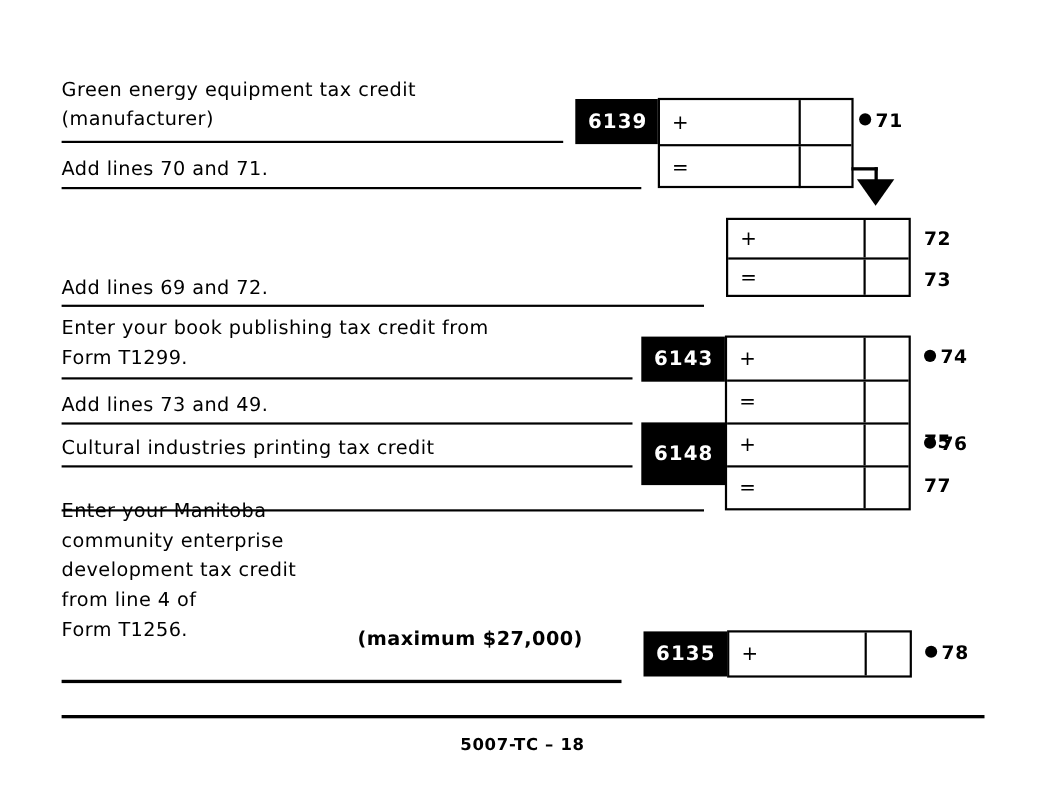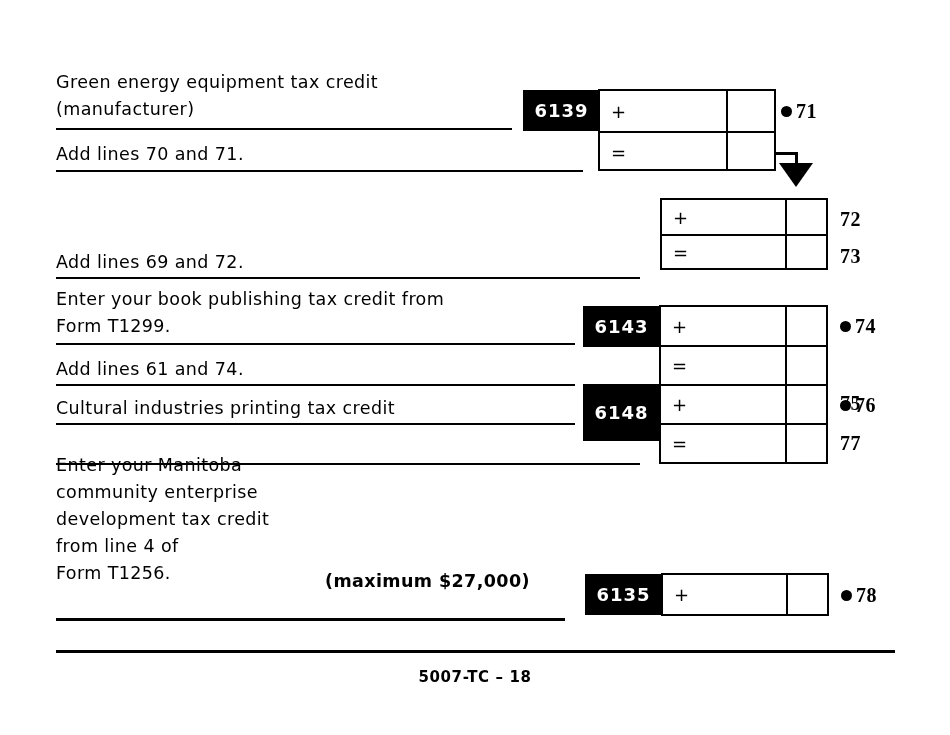--- a/index.html
+++ b/index.html
@@ -83,25 +83,24 @@
     font-weight: bold;
     letter-spacing: 1px;
     display: flex;
     align-items: center;
     justify-content: center;
     box-sizing: border-box;
   }
   
   .lineno {
     position: absolute;
-    font-size: 20px;
+    font-size: 17px;
     font-weight: bold;
     letter-spacing: 0.5px;
     white-space: nowrap;
-    font-family: Liberation Serif, serif;
   }
   .bullet {
     display: inline-block;
     width: 11px;
     height: 11px;
     border-radius: 50%;
     background: #000;
     margin-right: 4px;
     vertical-align: 1px;
   }
@@ -207,21 +206,21 @@
     <div class="boxrow" style="height:39px;">
       <div class="op">=</div>
       <div class="cents"></div>
     </div>
   </div>
 
   <div class="lineno" style="left:840px; top:315px;">
     <span class="bullet"></span><span>74</span>
   </div>
 
-  <div class="label" style="left:56px; top:356px; width:520px;">Add lines 61 and 74.</div>
+  <div class="label" style="left:56px; top:356px; width:520px;">Add lines 73 and 49.</div>
   <div class="rule" style="left:56px; top:384px; width:519px;"></div>
 
   <div class="lineno" style="left:840px; top:356px;margin-top:36px;">75</div>
 
   <div class="label" style="left:56px; top:395px; width:520px;">Cultural industries printing tax credit</div>
   <div class="rule" style="left:56px; top:423px; width:519px;"></div>
 
   <div class="code" style="left:583px; top:384px; width:77px; height:57px;">6148</div>
 
   <div class="lineno" style="left:840px; top:394px;">

